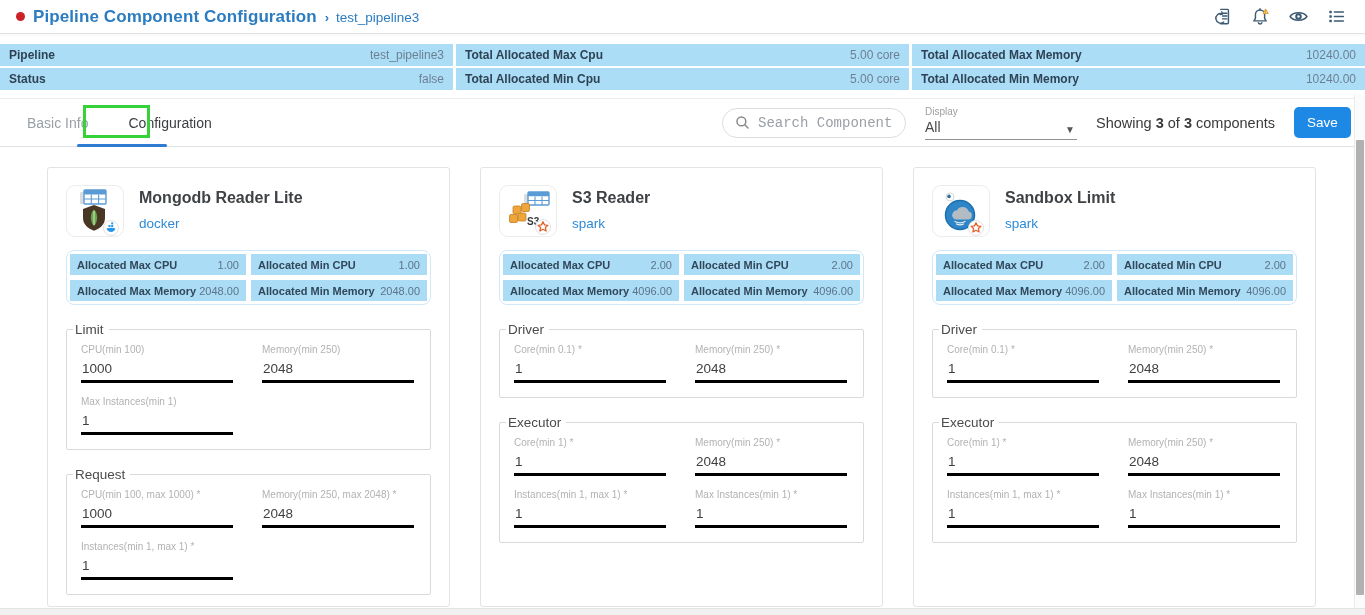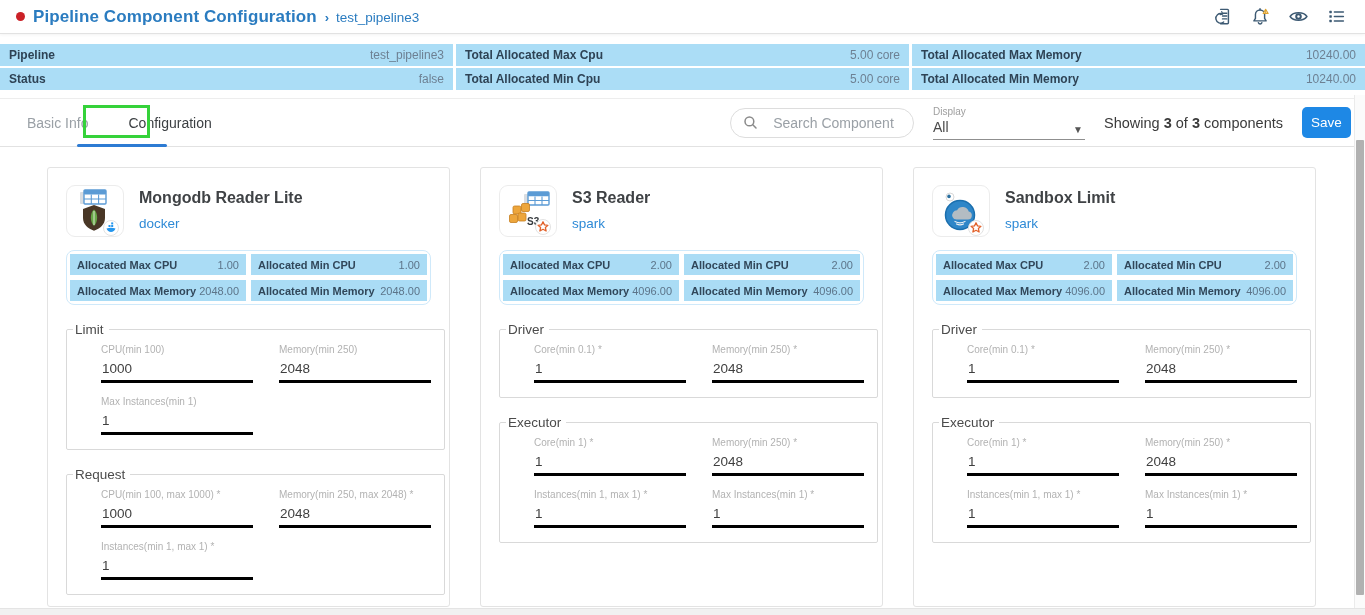--- a/index.html
+++ b/index.html
@@ -30,30 +30,30 @@
   .tabs { display:flex; align-items:center; height:100%; padding-left:27px; }
   .tab { font-size:14px; color:#9aa0a6; height:100%; display:flex; align-items:center; cursor:pointer; }
   .tab + .tab { margin-left:40px; }
   .tab.active { color:#3c4043; }
   .tab-underline { position:absolute; left:77px; bottom:-1px; width:90px; height:3px; background:#2d7bd3; border-radius:2px; }
   .tab-highlight { position:absolute; left:83px; top:6px; width:67px; height:33px; border:3px solid #35d23a; background:transparent; z-index:2; }
 
   .toolbar-right { position:absolute; right:14px; top:0; height:100%; display:flex; align-items:center; gap:19px; }
   .search-pill { width:184px; height:30px; border:1px solid #ddd; border-radius:16px; display:flex; align-items:center; padding:0 12px; background:#fff; }
   .search-pill svg { flex:none; margin-right:8px; }
-  .search-pill input { border:none; outline:none; width:100%; font-size:14px; color:#a16207; font-family:Liberation Sans, sans-serif; background:transparent;text-align:center; }
+  .search-pill input { border:none; outline:none; width:100%; font-size:14px; color:#a16207; font-family:Liberation Mono, monospace; background:transparent; }
   .search-pill input::placeholder { color:#9aa0a6; }
   .display-select { width:152px; cursor:pointer; }
   .display-label { font-size:10px; color:#9e9e9e; margin-bottom:2px; }
   .display-row { display:flex; align-items:flex-end; justify-content:space-between; border-bottom:1px solid #8f8f8f; padding-bottom:4px; }
   .display-value { font-size:14px; color:#4a4a4a; }
   .display-caret { font-size:10px; color:#555; margin-right:2px; }
   .showing { font-size:14.5px; color:#3a3a3a; white-space:nowrap; }
   .showing b { font-weight:700; }
-  .save-btn { width:49px; height:31px; background:#1e88e5; color:#fff; border:none; border-radius:5px;
+  .save-btn { width:57px; height:31px; background:#1e88e5; color:#fff; border:none; border-radius:5px;
     font-size:13.5px; font-family:"Liberation Sans", sans-serif; cursor:pointer; }
 
   
   .content { position:relative; padding:20px 0 0 47px; display:flex; gap:30px; height:461px; background:#fff; }
   .card { width:403px; height:440px; background:#fff; border:1px solid #e3e3e3; border-radius:3px; overflow:hidden; flex:none; }
   .card-head { display:flex; align-items:flex-start; gap:15px; padding:17px 18px 0 18px; }
   .icon-box { width:58px; height:52px; border:1px solid #ececec; border-radius:9px; flex:none; position:relative; background:#fff; }
   .icon-box svg { position:absolute; left:0; top:0; }
   .head-text { padding-top:4px; }
   .card-title { font-size:16px; font-weight:700; color:#3f4245; }
@@ -61,21 +61,21 @@
 
   .alloc-wrap { margin:13px 18px 0 18px; border:1px solid #cfe9fa; border-radius:8px; padding:3px; display:grid;
     grid-template-columns:1fr 1fr; gap:5px; background:#fff; }
   .alloc-cell { height:21px; background:#aadcf5; display:flex; align-items:center; justify-content:space-between; padding:0 7px; }
   .alloc-label { font-size:11px; font-weight:700; color:#31475a; }
   .alloc-value { font-size:11px; color:#5c7489; }
 
   .sections { padding:0 18px; }
   .section { border:1px solid #d9d9d9; border-radius:2px; margin-top:17px; padding:4px 13px 14px 14px; }
   .section-title { font-size:13.5px; color:#4b4b4b; padding:0 5px 0 2px; margin-left:-8px; }
-  .fields { display:grid; grid-template-columns:1fr 1fr; column-gap:26px; row-gap:13px; margin-top:3px;margin-left:20px; }
+  .fields { display:grid; grid-template-columns:1fr 1fr; column-gap:26px; row-gap:13px; margin-top:3px; }
   .field-label { font-size:10px; color:#b2b2b2; }
   .field-input { width:152px; font-size:13.5px; color:#3f3f3f; padding:6px 0 4px 1px; border-bottom:3px solid #000000; cursor:text; }
 
   
   .bottom-strip { position:absolute; left:0; right:0; bottom:0; height:7px; background:#f1f1f1; border-top:1px solid #e4e4e4; }
   .scrollbar-track { position:absolute; right:0; top:95px; bottom:7px; width:11px; background:#fbfbfb; border-left:1px solid #ebebeb; }
   .scrollbar-thumb { position:absolute; right:1px; top:45px; width:8px; height:455px; background:#b1b1b1; border-radius:1px; }
 </style>
 </head>
 <body>

